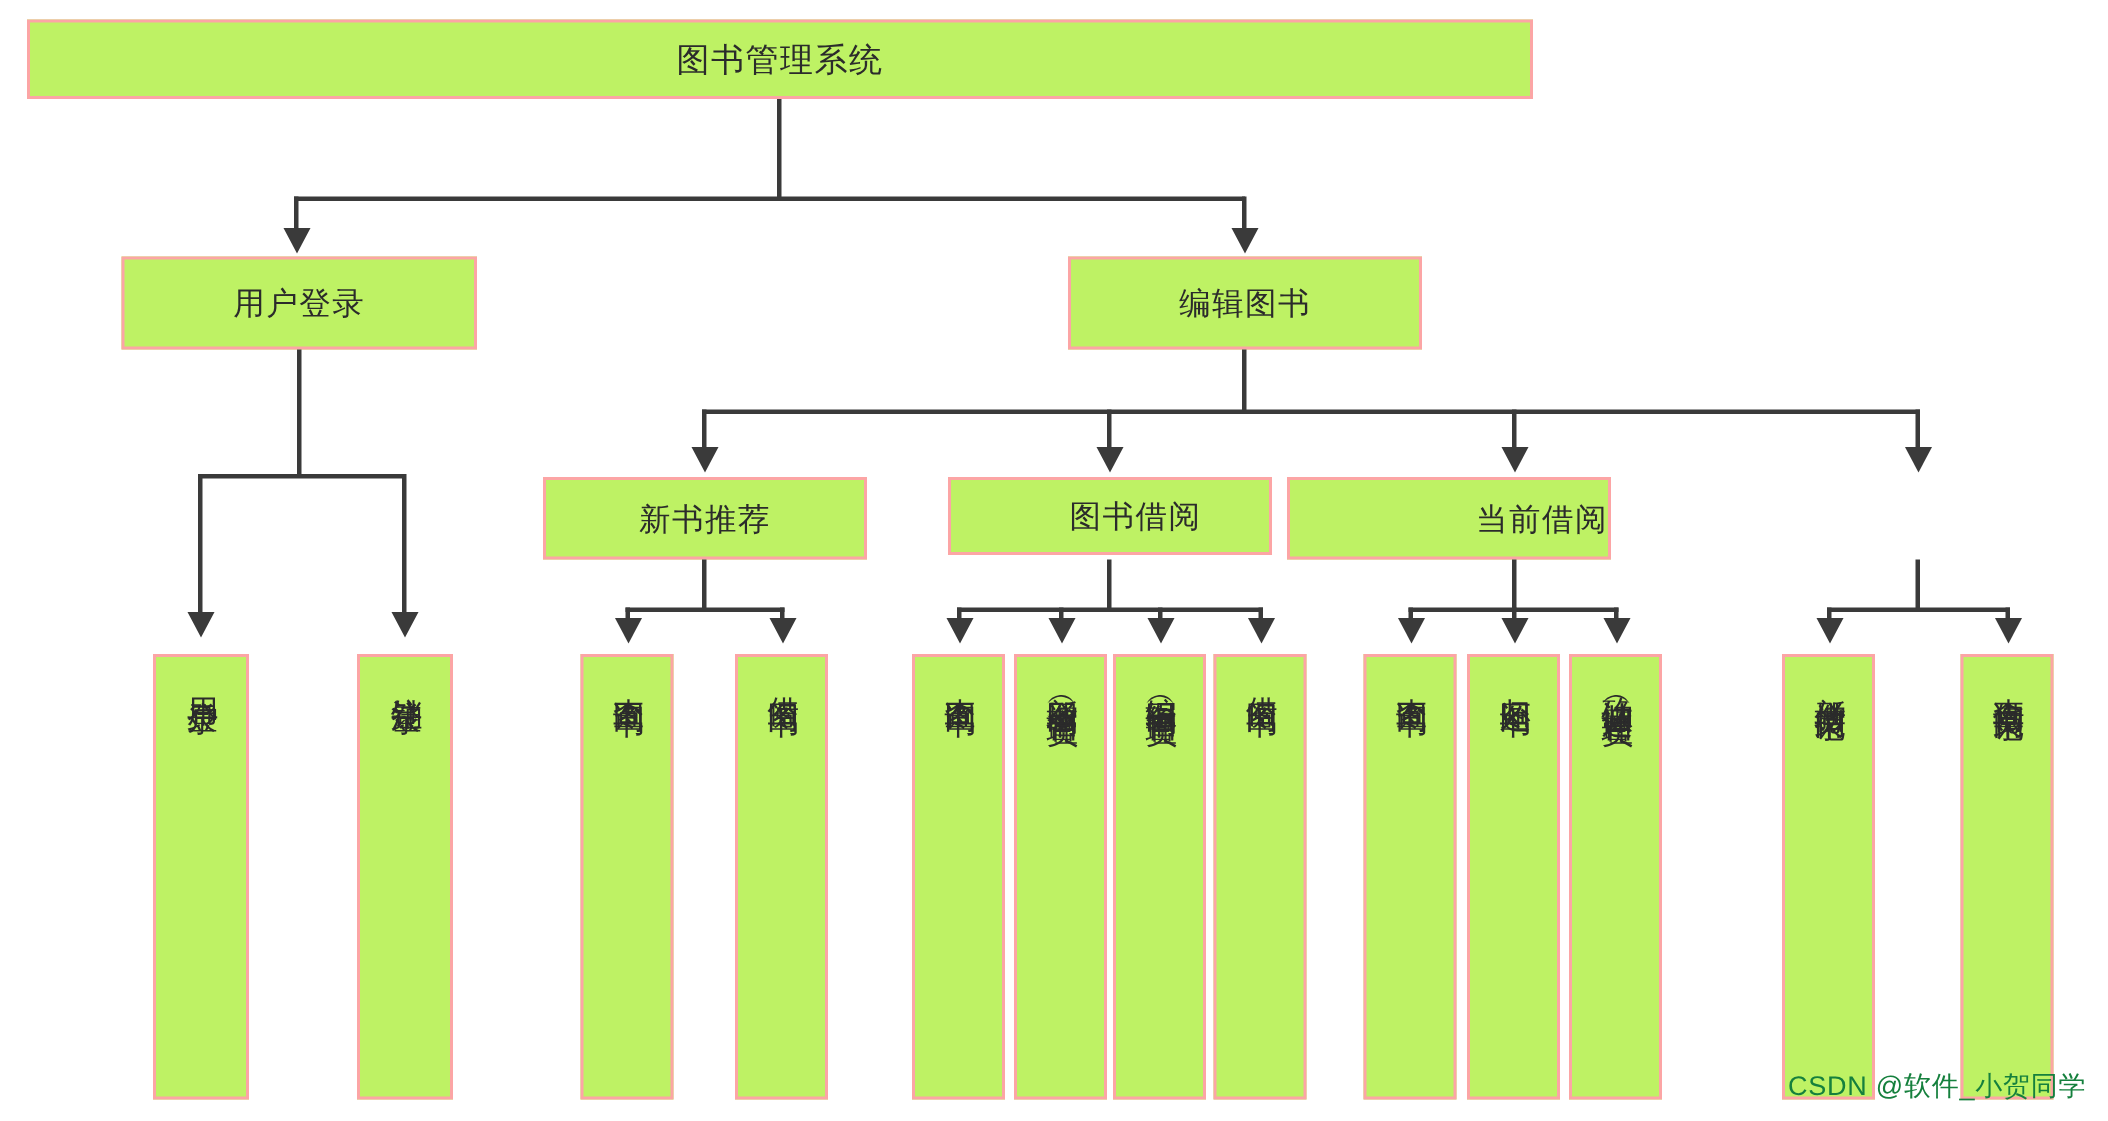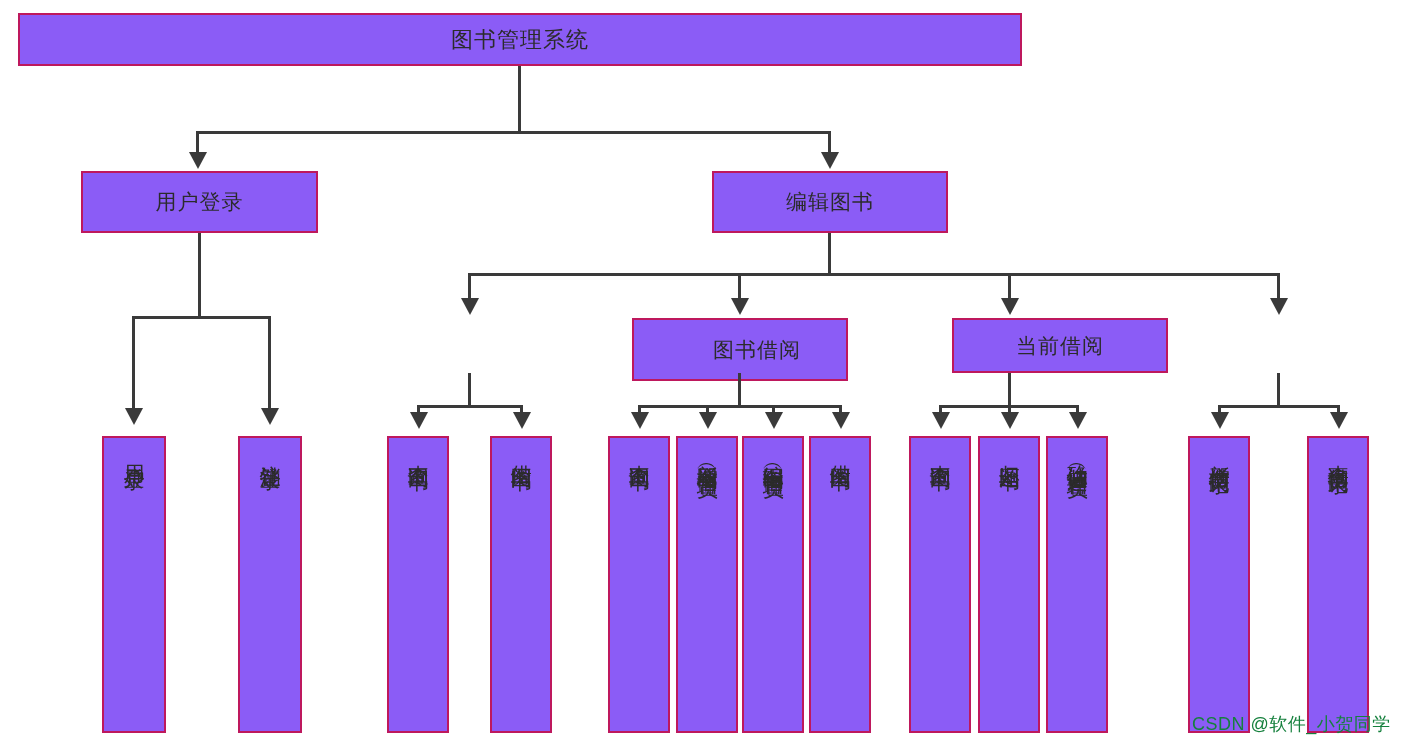--- a/index.html
+++ b/index.html
@@ -13,22 +13,22 @@
   #canvas {
     position: relative;
     width: 1405px;
     height: 747px;
     background: #ffffff;
     overflow: hidden;
   }
   .node {
     position: absolute;
     box-sizing: border-box;
-    border: 2px solid #be185d;
-    background: #8b5cf6;
+    border: 2px solid #fca5a5;
+    background: #bef264;
     display: flex;
     align-items: center;
     justify-content: center;
     color: #2b2b2b;
   }
   .node.h {
     font-size: 21px;
     letter-spacing: 1px;
   }
   .node.root {
@@ -114,24 +114,27 @@
   <div class="hline" style="left:468px; top:273px; width:812px; height:3px;"></div>
   <div class="vline" style="left:468px; top:273px; width:3px; height:26px;"></div>
   <div class="arrow" style="left:461px; top:298px;"></div>
   <div class="vline" style="left:738px; top:273px; width:3px; height:26px;"></div>
   <div class="arrow" style="left:731px; top:298px;"></div>
   <div class="vline" style="left:1008px; top:273px; width:3px; height:26px;"></div>
   <div class="arrow" style="left:1001px; top:298px;"></div>
   <div class="vline" style="left:1277px; top:273px; width:3px; height:26px;"></div>
   <div class="arrow" style="left:1270px; top:298px;"></div>
 
-  <div class="node h" style="left:632px; top:318px; width:216px; height:63px;padding-left:34px;">
+  <div class="node h" style="left:362px; top:318px; width:216px; height:55px;">
+    <span>新书推荐</span>
+  </div>
+  <div class="node h" style="left:632px; top:318px; width:216px; height:52px;padding-left:34px;">
     <span>图书借阅</span>
   </div>
-  <div class="node h" style="left:952px; top:318px; width:216px; height:55px;">
+  <div class="node h" style="left:858px; top:318px; width:216px; height:55px;justify-content:flex-end;">
     <span>当前借阅</span>
   </div>
 
   <div class="vline" style="left:468px; top:373px; width:3px; height:34px;"></div>
   <div class="hline" style="left:417px; top:405px; width:106px; height:3px;"></div>
   <div class="vline" style="left:417px; top:405px; width:3px; height:8px;"></div>
   <div class="arrow" style="left:410px; top:412px;"></div>
   <div class="vline" style="left:520px; top:405px; width:3px; height:8px;"></div>
   <div class="arrow" style="left:513px; top:412px;"></div>
 

